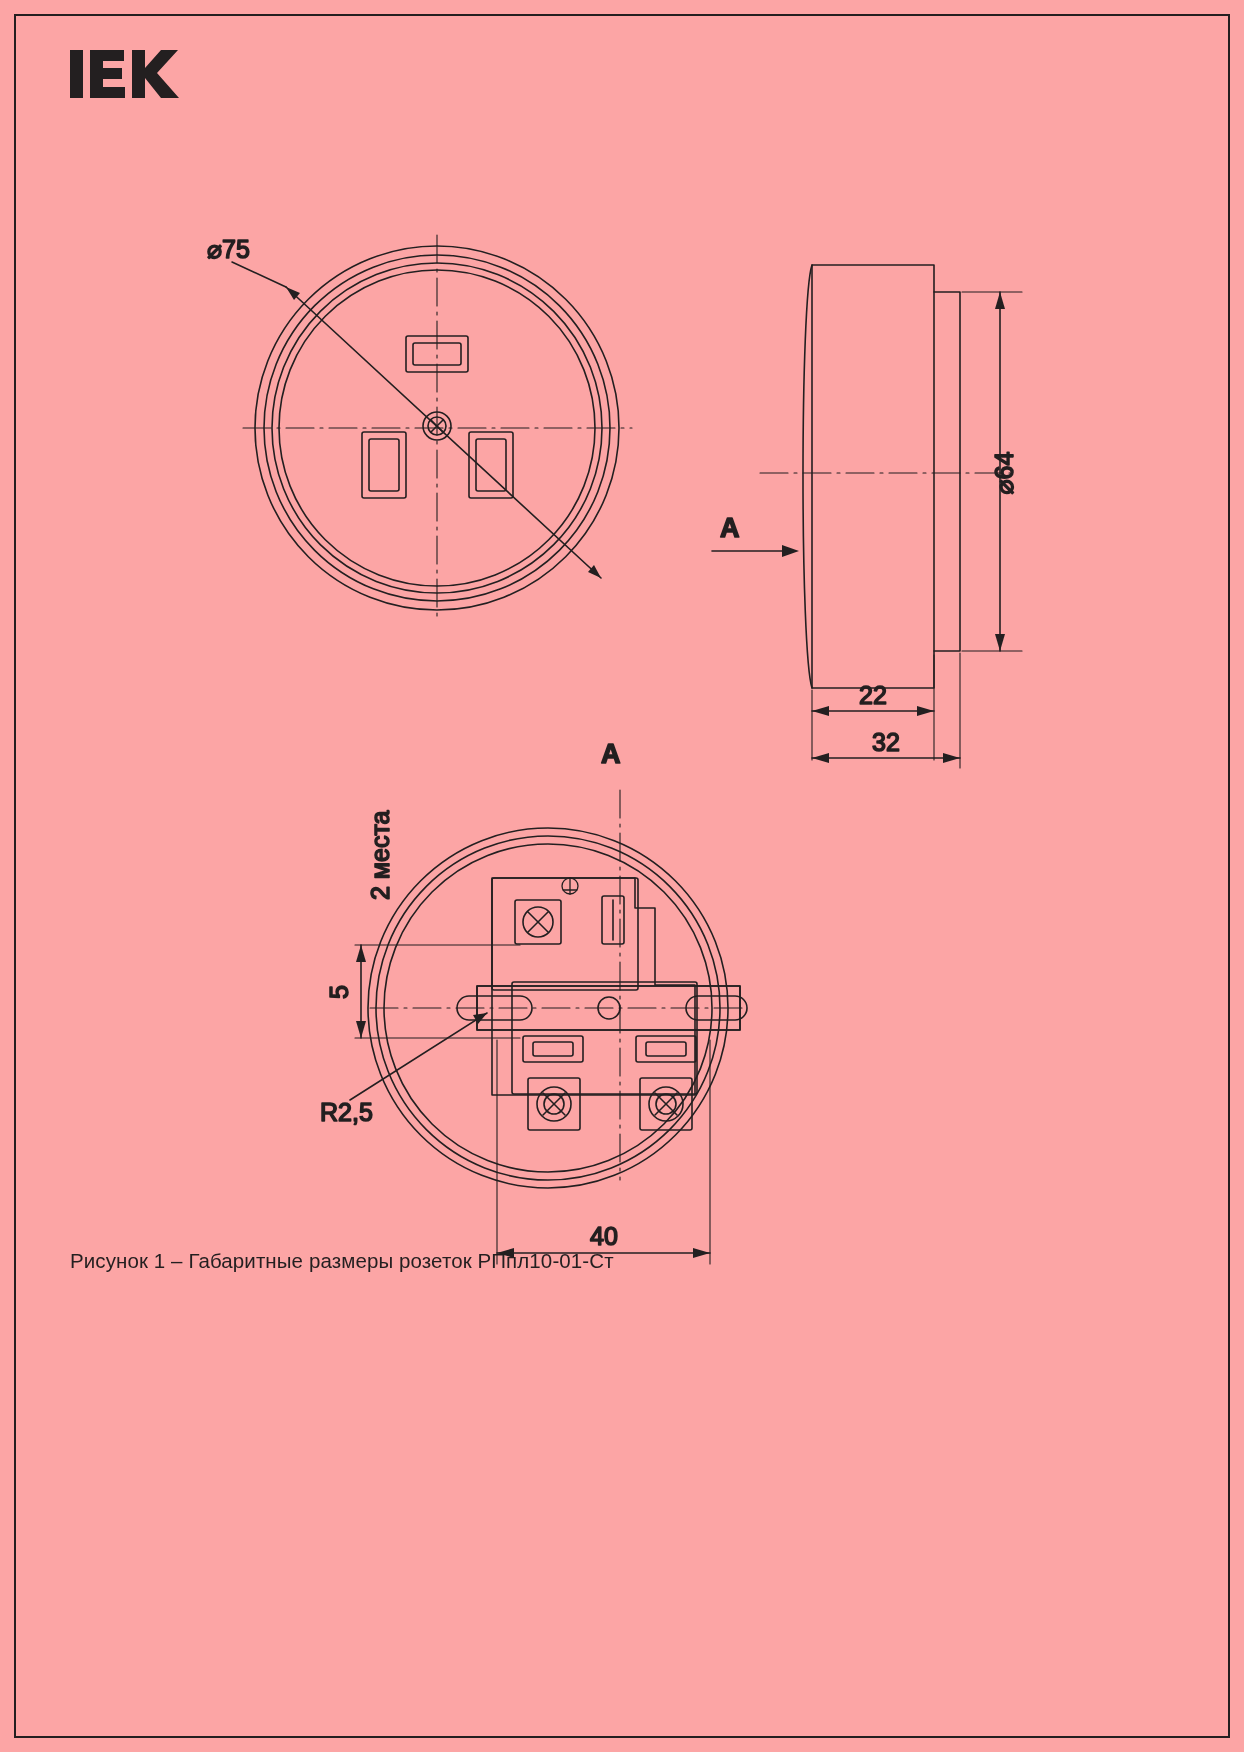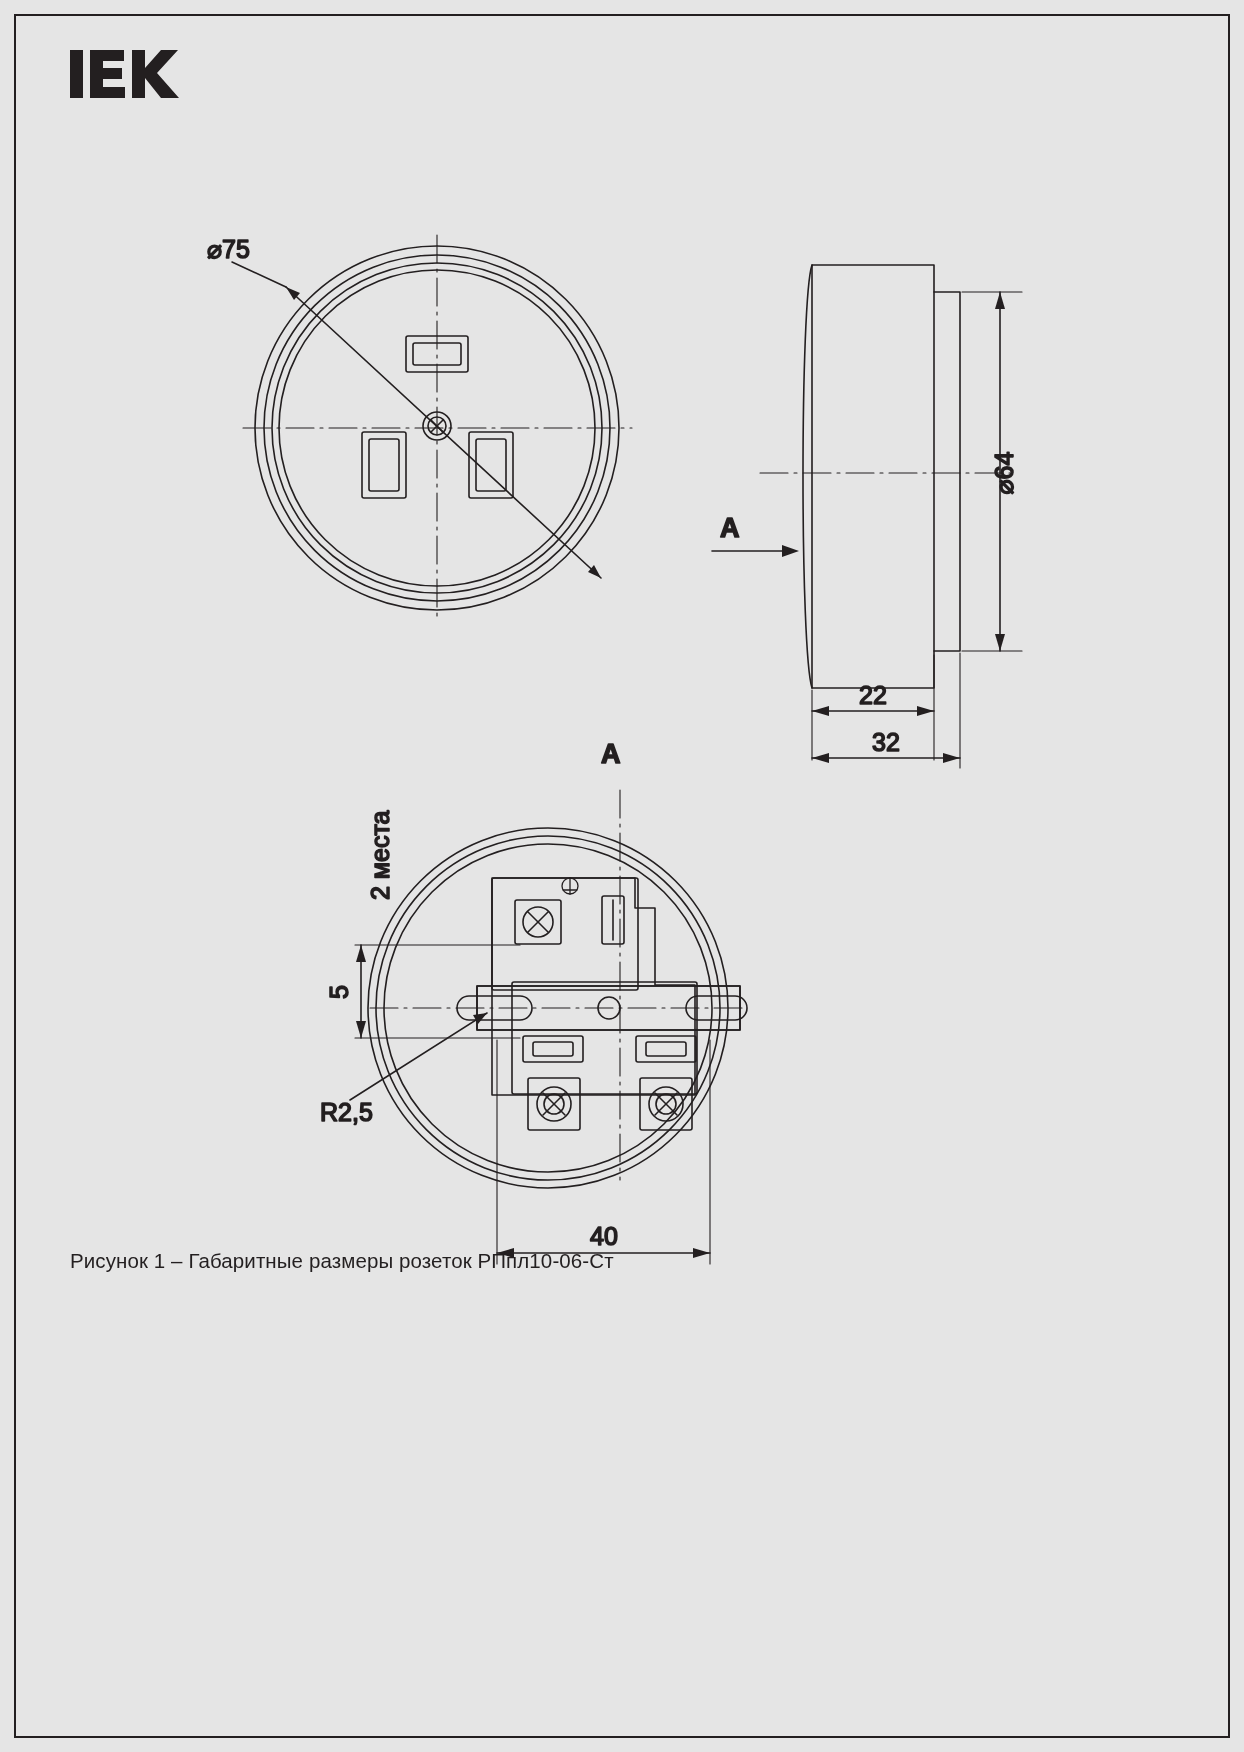--- a/index.html
+++ b/index.html
@@ -7,21 +7,21 @@
     padding: 0;
     background: #ffffff;
   }
   body {
     font-family: "Liberation Sans", sans-serif;
   }
   #page {
     position: relative;
     width: 1244px;
     height: 1752px;
-    background: #e5e5e5;
+    background: #fca5a5;
     box-sizing: border-box;
     overflow: hidden;
   }
   #page-frame {
     position: absolute;
     left: 14px;
     top: 14px;
     width: 1216px;
     height: 1724px;
     border: 2px solid #231f20;
@@ -208,15 +208,15 @@
         <line x1="710" y1="1040" x2="710" y2="1264" stroke-width="1.1"></line>
         <line x1="497" y1="1253" x2="710" y2="1253"></line>
         <polygon points="497,1253 514,1248 514,1258" fill="#231f20" stroke="none"></polygon>
         <polygon points="710,1253 693,1248 693,1258" fill="#231f20" stroke="none"></polygon>
         <text x="604" y="1245" font-size="25" text-anchor="middle">40</text>
       </g>
 
     </g>
   </svg>
 
-  <div class="caption">Рисунок 1 – Габаритные размеры розеток РПпл10-06-Ст</div>
+  <div class="caption">Рисунок 1 – Габаритные размеры розеток РПпл10-01-Ст</div>
 
 </div>
 
 </body></html>

